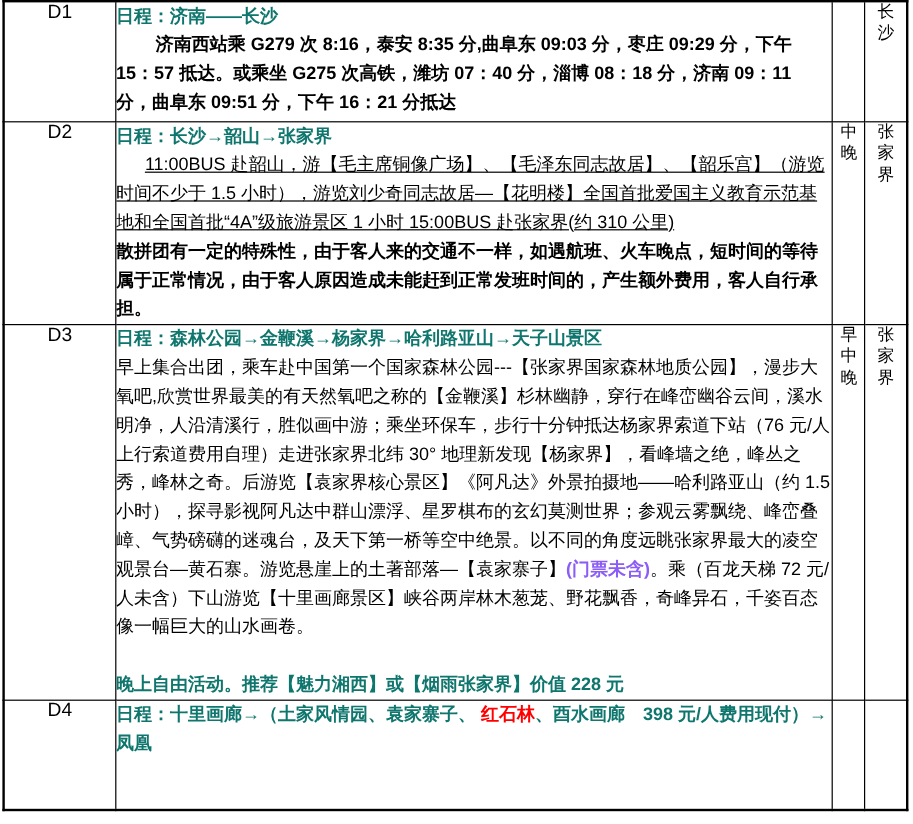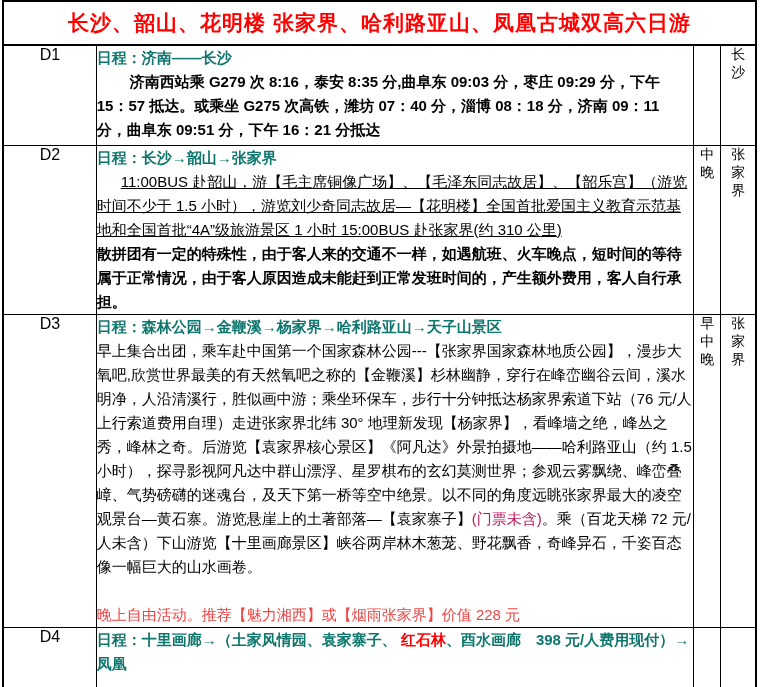--- a/index.html
+++ b/index.html
@@ -30,40 +30,35 @@
   td.side-cell{vertical-align:middle;text-align:center;font-size:14px;line-height:18px;font-family:Liberation Mono, monospace;}
   .vtext{display:inline-block;width:16px;word-break:break-all;}
   .para{margin:0;}
   .p-indent2{text-indent:2.2em;}
   .p-indent15{text-indent:1.6em;text-decoration:underline;}
   .p-gap{margin-top:24px;}
   .seg-route{color:#0f766e;font-weight:bold;}
   .seg-red{color:#ff0000;font-weight:bold;}
   .seg-bold{font-weight:bold;}
   .seg-norm{}
-  .seg-bluebold{color:#be185d;font-weight:normal;margin-top:28px;}
-  .seg-olive{color:#ef4444;font-weight:normal;text-align:right;}
+  .seg-bluebold{color:#8b5cf6;font-weight:bold;margin-top:28px;}
+  .seg-olive{color:#0f766e;font-weight:bold;text-align:right;}
 </style>
 </head>
 <body>
 
 <div class="page">
   <table class="itin">
     <colgroup>
       <col style="width:93px">
         <col style="width:596px">
         <col style="width:27px">
         <col style="width:35px">
     </colgroup>
     <tbody>
-        <tr class="title-row">
-      <td colspan="4">
-        <div class="doc-title">长沙、韶山、花明楼 张家界、哈利路亚山、凤凰古城双高六日游</div>
-      </td>
-    </tr>
     <tr style="height:100px">
       <td class="day-cell">D1</td>
       <td class="main-cell">
             <div class="para"><span class="seg-route">日程：济南——长沙</span></div>
             <div class="para p-indent2"><span class="seg-bold">济南西站乘 G279 次 8:16，泰安 8:35 分,曲阜东 09:03 分，枣庄 09:29 分，下午 15：57 抵达。或乘坐 G275 次高铁，潍坊 07：40 分，淄博 08：18 分，济南 09：11 分，曲阜东 09:51 分，下午 16：21 分抵达</span></div>
           </td>
       <td class="side-cell"><span class="vtext"></span></td>
       <td class="side-cell"><span class="vtext">长沙</span></td>
     </tr>
     <tr style="height:145px">

